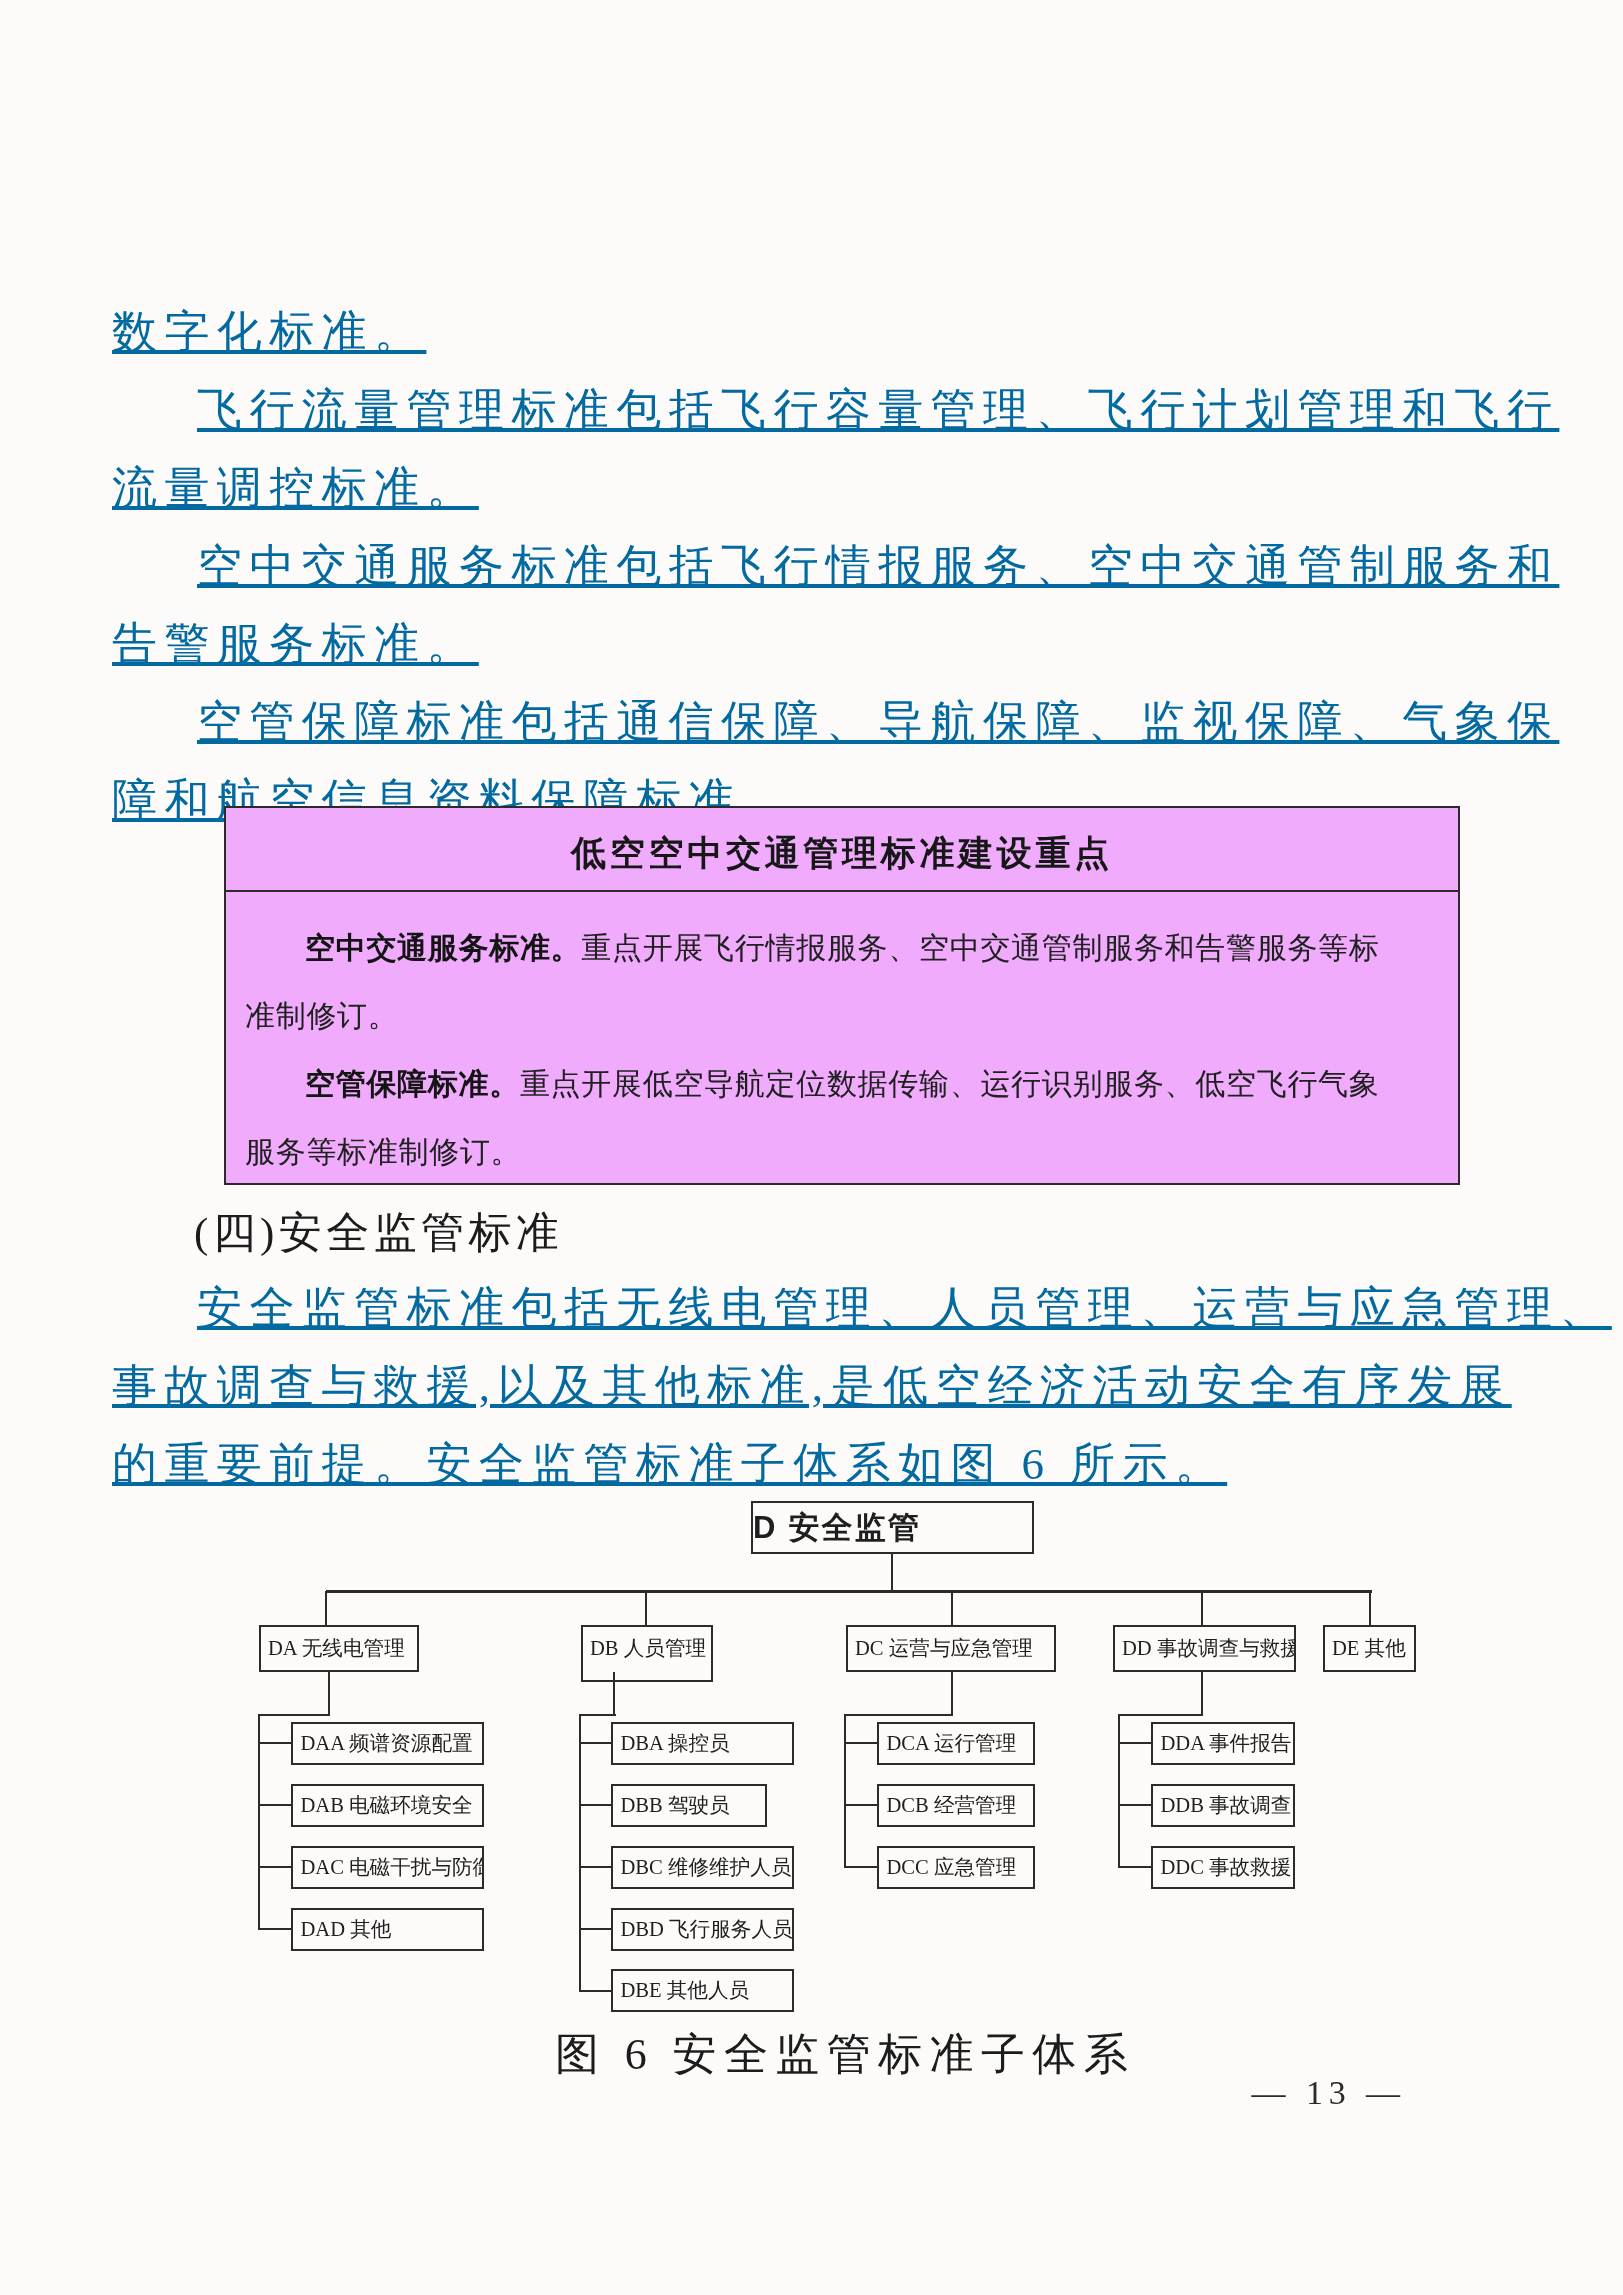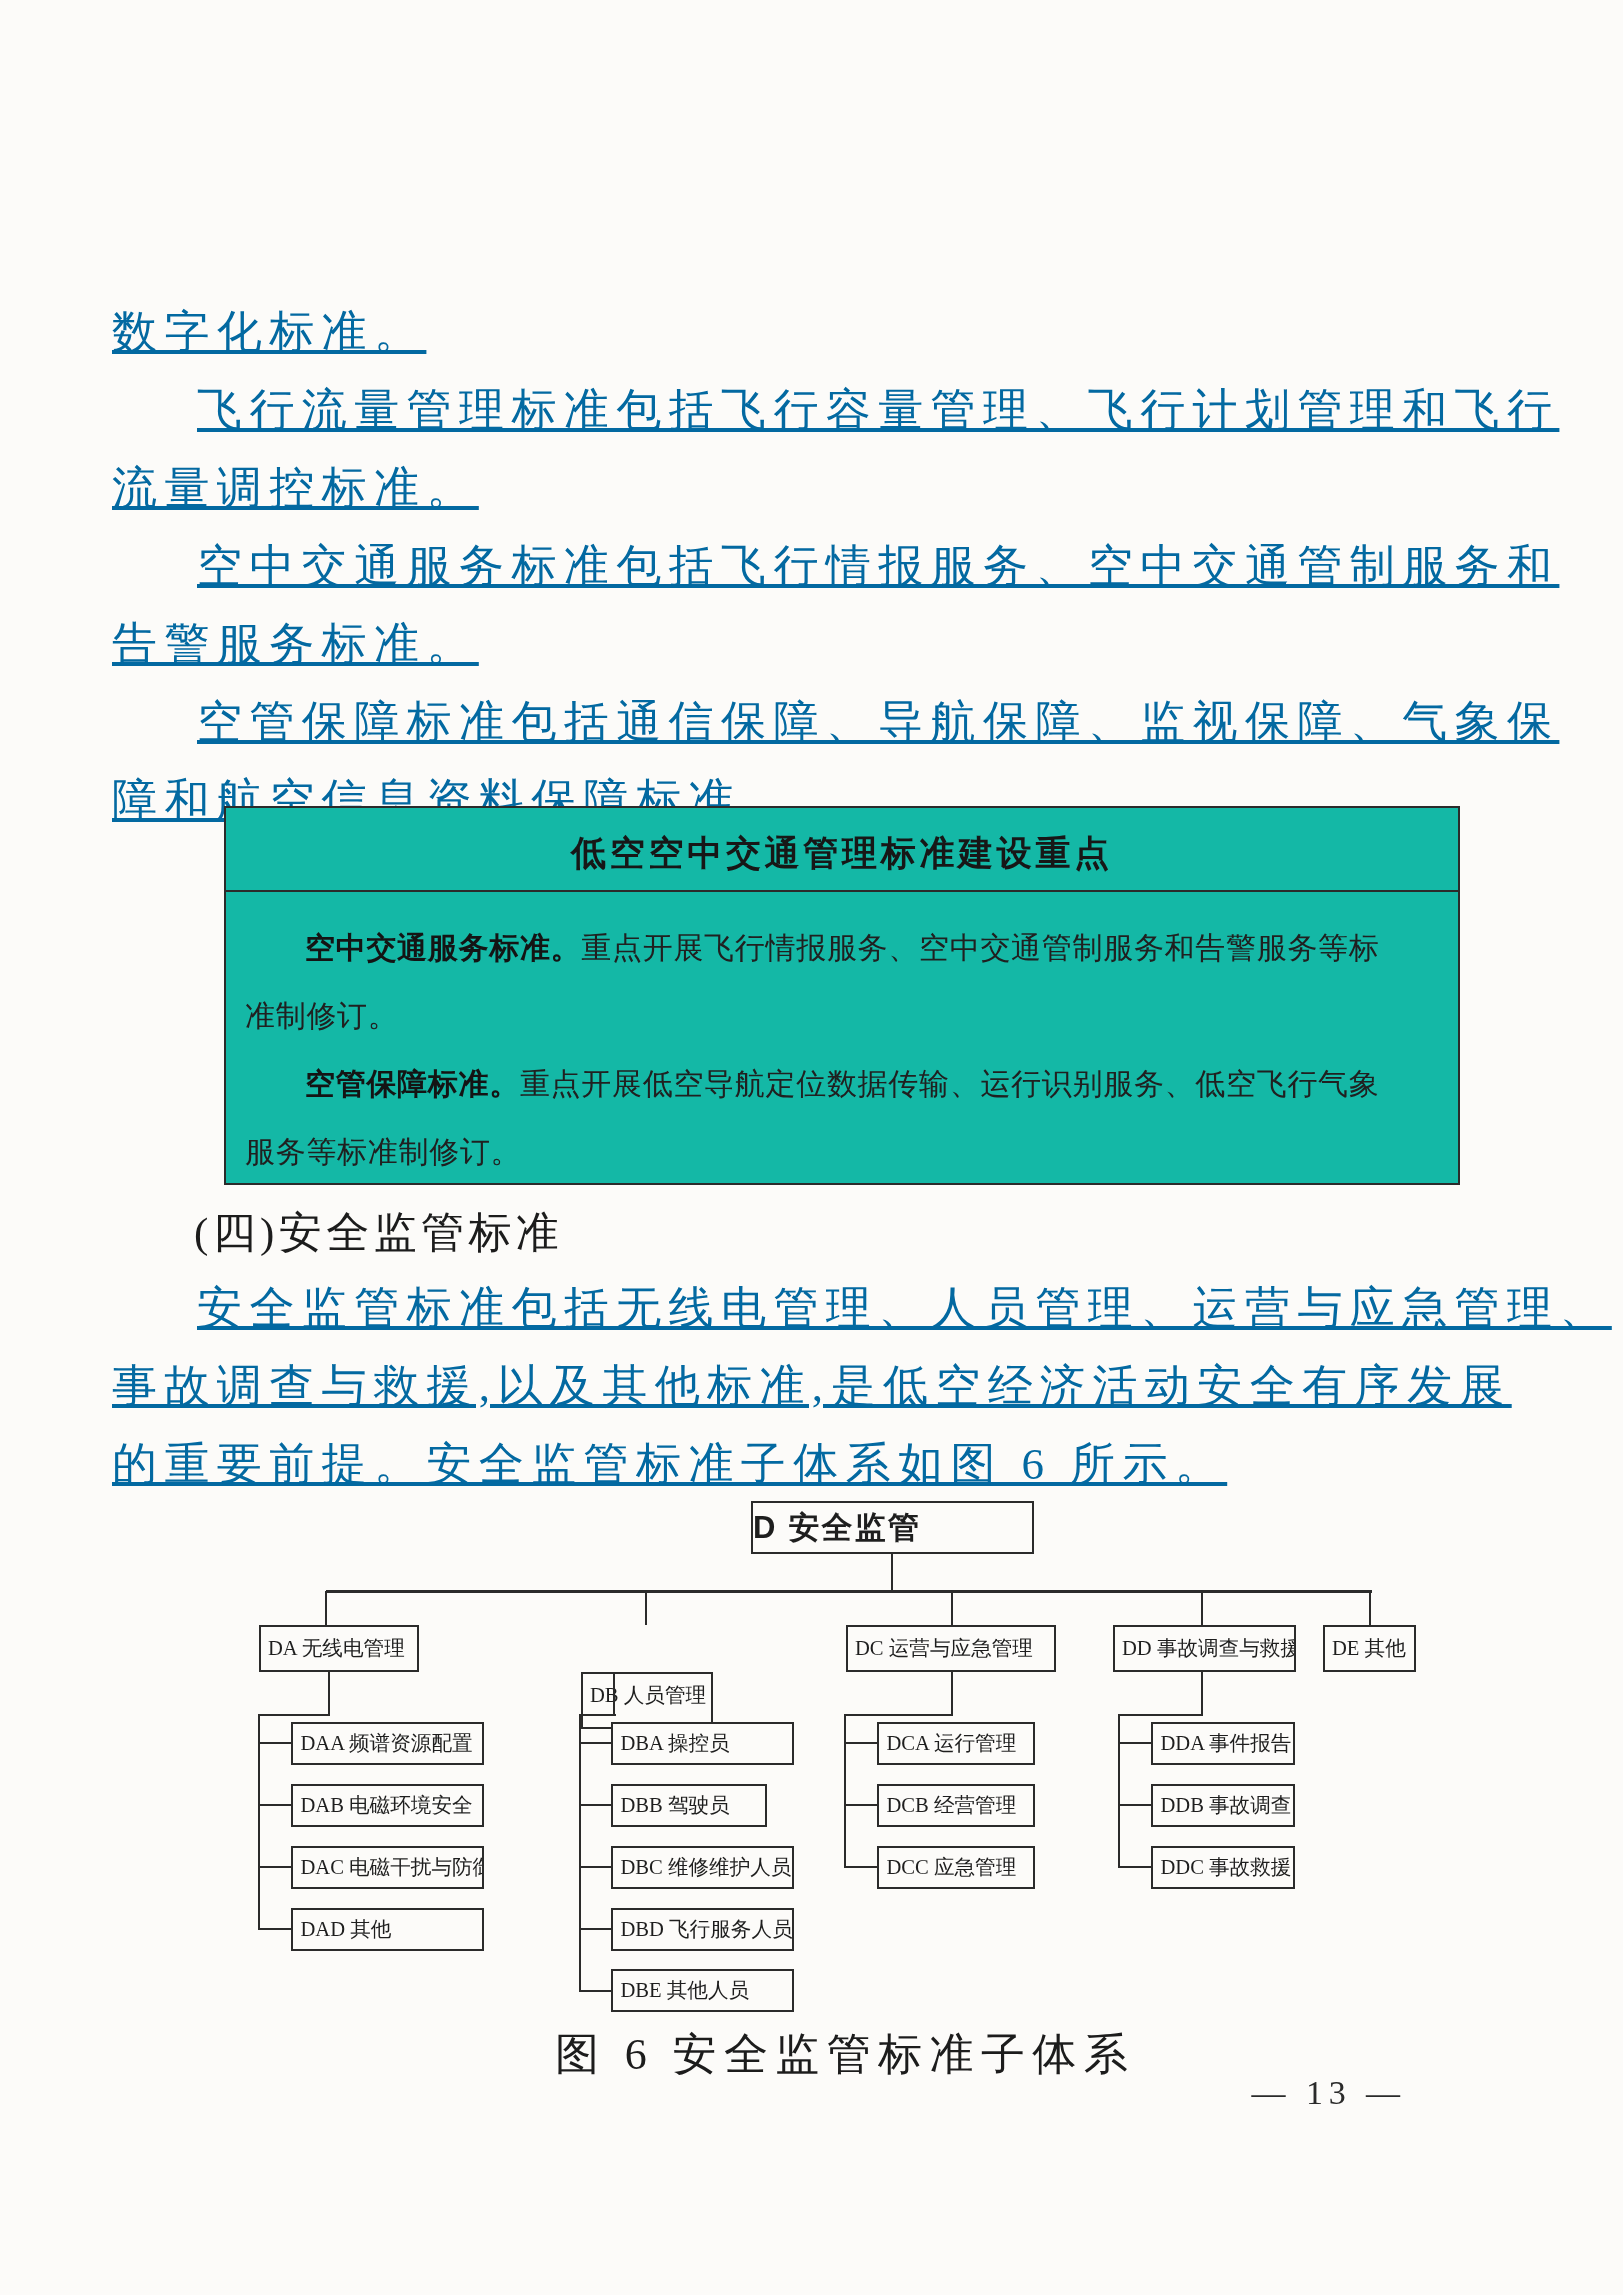--- a/index.html
+++ b/index.html
@@ -15,21 +15,21 @@
   
   #body-lines{position:absolute;left:112px;top:293px;width:1401px;}
   .bl{
     font-size:45px;line-height:78px;letter-spacing:7.4px;
     white-space:nowrap;color:#0369a1;text-decoration:underline;
   }
   .bl.indent{text-indent:85px;}
   
   #hbox{
     position:absolute;left:224px;top:806px;width:1236px;height:379px;
-    border:2.9px solid #2b2b2b;background:#14b8a6;box-sizing:border-box;
+    border:2.9px solid #2b2b2b;background:#f0abfc;box-sizing:border-box;
   }
   .box-title{
     margin-top:17.7px;text-align:center;
     font-family:"Liberation Sans","DejaVu Sans",sans-serif;
     font-weight:700;font-size:35px;line-height:53px;letter-spacing:3.7px;color:#171717;
   }
   .box-divider{margin-top:11.8px;border-top:2.9px solid #2b2b2b;height:0;}
   #box-items{margin-top:22px;padding:0 19px;}
   .box-line{
     font-size:30px;line-height:68px;letter-spacing:0.7px;white-space:nowrap;color:#202020;
@@ -112,21 +112,21 @@
       <div class="vline" style="left: 258px; top: 1715px; width: 2.2px; height: 215px;"></div>
       <div class="hline" style="left: 259px; top: 1742px; width: 32px; height: 2.2px;"></div>
       <div class="node n-l3" style="left: 291px; top: 1722px; width: 193px; height: 43px; line-height: 38px;">DAA  频谱资源配置</div>
       <div class="hline" style="left: 259px; top: 1804px; width: 32px; height: 2.2px;"></div>
       <div class="node n-l3" style="left: 291px; top: 1784px; width: 193px; height: 43px; line-height: 38px;">DAB  电磁环境安全</div>
       <div class="hline" style="left: 259px; top: 1866px; width: 32px; height: 2.2px;"></div>
       <div class="node n-l3" style="left: 291px; top: 1846px; width: 193px; height: 43px; line-height: 38px;">DAC  电磁干扰与防御</div>
       <div class="hline" style="left: 259px; top: 1928px; width: 32px; height: 2.2px;"></div>
       <div class="node n-l3" style="left: 291px; top: 1908px; width: 193px; height: 43px; line-height: 38px;">DAD  其他</div>
       <div class="vline" style="left: 645px; top: 1591px; width: 2.2px; height: 34px;"></div>
-      <div class="node n-l2" style="left: 581px; top: 1625px; width: 132px; height: 57px; line-height: 43px; margin-top: 47px;">DB 人员管理</div>
+      <div class="node n-l2" style="left: 581px; top: 1625px; width: 132px; height: 57px; line-height: 43px;">DB 人员管理</div>
       <div class="vline" style="left: 613px; top: 1672px; width: 2.2px; height: 44px;"></div>
       <div class="hline" style="left: 579px; top: 1714px; width: 37px; height: 2.2px;"></div>
       <div class="vline" style="left: 579px; top: 1715px; width: 2.2px; height: 277px;"></div>
       <div class="hline" style="left: 580px; top: 1742px; width: 31px; height: 2.2px;"></div>
       <div class="node n-l3" style="left: 611px; top: 1722px; width: 183px; height: 43px; line-height: 38px;">DBA  操控员</div>
       <div class="hline" style="left: 580px; top: 1804px; width: 31px; height: 2.2px;"></div>
       <div class="node n-l3" style="left: 611px; top: 1784px; width: 156px; height: 43px; line-height: 38px;">DBB  驾驶员</div>
       <div class="hline" style="left: 580px; top: 1866px; width: 31px; height: 2.2px;"></div>
       <div class="node n-l3" style="left: 611px; top: 1846px; width: 183px; height: 43px; line-height: 38px;">DBC  维修维护人员</div>
       <div class="hline" style="left: 580px; top: 1928px; width: 31px; height: 2.2px;"></div>

